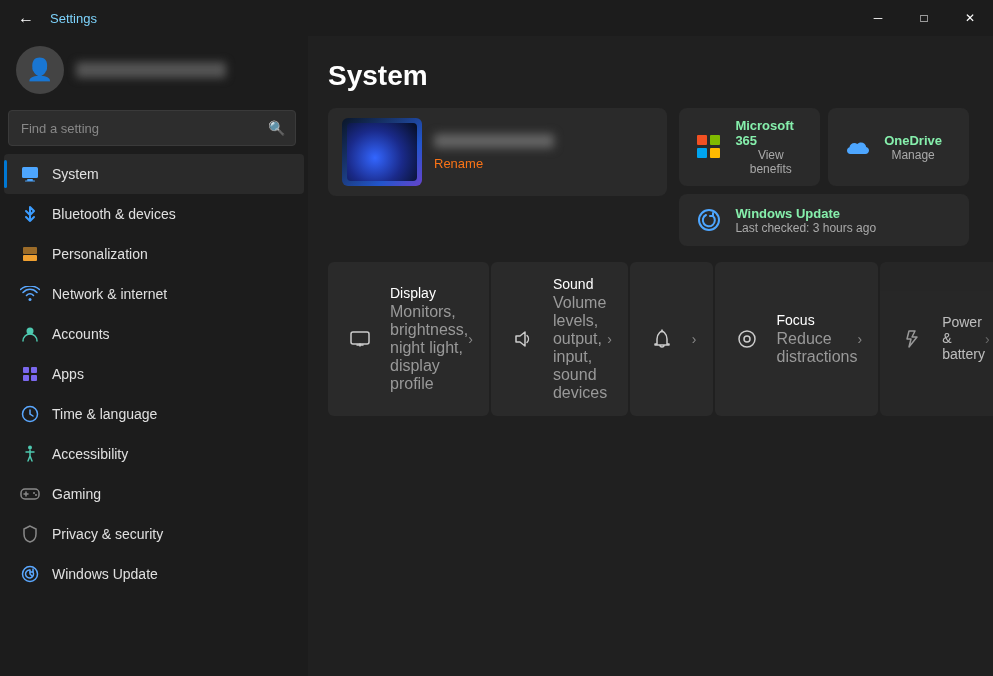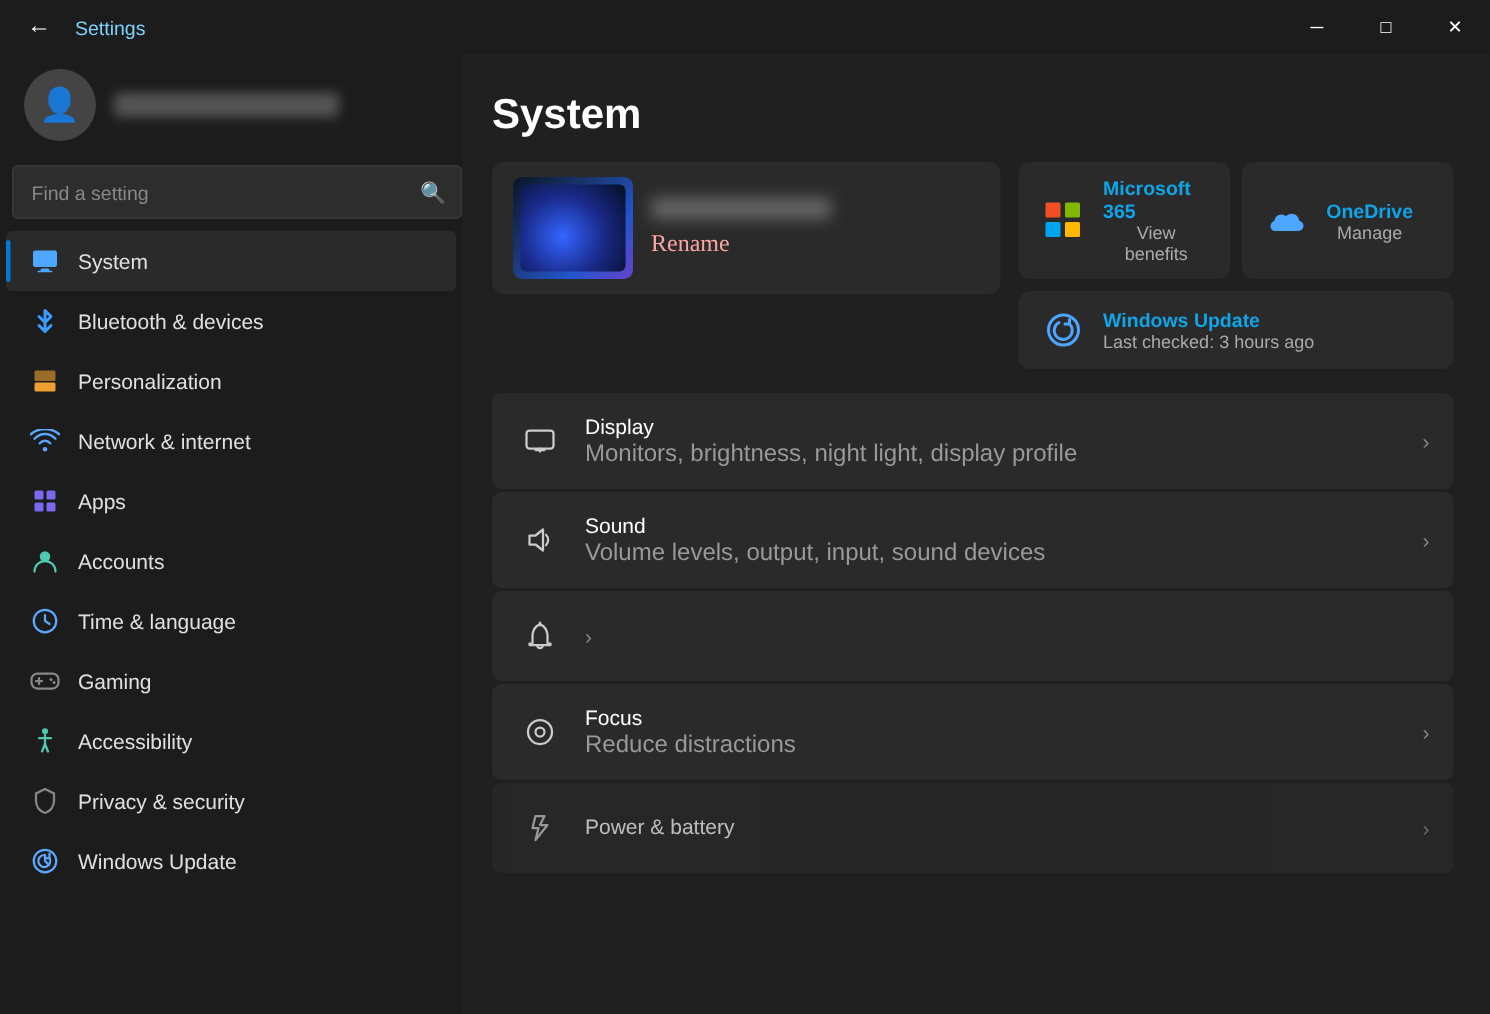--- a/index.html
+++ b/index.html
@@ -102,21 +102,21 @@
     }
     .user-name-blur {
       width: 150px;
       height: 16px;
       background: #555;
       border-radius: 3px;
       filter: blur(4px);
     }
 
     .search-box {
-      margin: 0 0 8px 8px;
+      margin: 0 12px 8px 8px;
       position: relative;
     }
     .search-input {
       width: 100%;
       height: 36px;
       background: #2d2d2d;
       border: 1px solid #3a3a3a;
       border-radius: 4px;
       color: #ccc;
       font-size: 13px;
@@ -232,25 +232,24 @@
     }
     .device-name-blur {
       width: 120px;
       height: 14px;
       background: #666;
       border-radius: 3px;
       filter: blur(5px);
       margin-bottom: 4px;
     }
     .rename-link {
-      color: #fca5a5;
-      font-size: 16px;
+      color: #f97316;
+      font-size: 13px;
       cursor: pointer;
       text-decoration: none;
-      font-family: Liberation Serif, serif;
     }
 
     .side-cards {
       display: flex;
       flex-direction: column;
       gap: 8px;
       min-width: 230px;
     }
     .info-card {
       display: flex;
@@ -265,21 +264,21 @@
       height: 32px;
       display: flex;
       align-items: center;
       justify-content: center;
       font-size: 20px;
       flex-shrink: 0;
     }
     .info-card-text .title {
       font-size: 13px;
       font-weight: 600;
-      color: #0ea5e9;
+      color: #86efac;
     }
     .info-card-text .subtitle {
       font-size: 12px;
       color: #aaa;
       cursor: pointer;
       text-align: center;
     }
 
     
     .ms365-icon {
@@ -303,21 +302,21 @@
 
     
     .winupdate-icon {
       font-size: 20px;
       color: #4da6ff;
     }
 
     
     .settings-list {
       display: flex;
-      flex-direction: column;
+      flex-direction: row;
       gap: 2px;
     }
     .settings-item {
       display: flex;
       align-items: center;
       background: #2a2a2a;
       border-radius: 6px;
       padding: 14px 16px;
       cursor: pointer;
       transition: background 0.15s;
@@ -424,74 +423,74 @@
           <svg width="20" height="16" viewBox="0 0 20 16" fill="none">
             <path d="M10 12a1.5 1.5 0 1 0 0 3 1.5 1.5 0 0 0 0-3z" fill="#5ba8ff"></path>
             <path d="M6.5 9.5C7.5 8.4 8.7 7.8 10 7.8s2.5.6 3.5 1.7" stroke="#5ba8ff" stroke-width="1.6" stroke-linecap="round" fill="none"></path>
             <path d="M3 6.5C4.9 4.5 7.3 3.3 10 3.3s5.1 1.2 7 3.2" stroke="#5ba8ff" stroke-width="1.6" stroke-linecap="round" fill="none"></path>
             <path d="M0.5 3.5C3.2 1.2 6.5 0 10 0s6.8 1.2 9.5 3.5" stroke="#5ba8ff" stroke-width="1.6" stroke-linecap="round" fill="none"></path>
           </svg>
         </span>
         <span>Network &amp; internet</span>
       </li>
 
+      <li class="nav-item">
+        <span class="nav-icon">
+          <svg width="18" height="18" viewBox="0 0 18 18" fill="none">
+            <circle cx="9" cy="6" r="3.5" fill="#4ec9b0"></circle>
+            <path d="M2 16c0-3.9 3.1-7 7-7s7 3.1 7 7" stroke="#4ec9b0" stroke-width="1.5" stroke-linecap="round" fill="none"></path>
+          </svg>
+        </span>
+        <span>Accounts</span>
+      </li>
+
       <li class="nav-item" style="position:relative; overflow: visible;">
         <span class="nav-icon">
           <svg width="18" height="18" viewBox="0 0 18 18" fill="none">
             <rect x="2" y="2" width="6" height="6" rx="1" fill="#7b68ee"></rect>
             <rect x="10" y="2" width="6" height="6" rx="1" fill="#7b68ee"></rect>
             <rect x="2" y="10" width="6" height="6" rx="1" fill="#7b68ee"></rect>
             <rect x="10" y="10" width="6" height="6" rx="1" fill="#7b68ee"></rect>
           </svg>
         </span>
         <span>Apps</span>
 
       </li>
 
       <li class="nav-item">
         <span class="nav-icon">
           <svg width="18" height="18" viewBox="0 0 18 18" fill="none">
-            <circle cx="9" cy="6" r="3.5" fill="#4ec9b0"></circle>
-            <path d="M2 16c0-3.9 3.1-7 7-7s7 3.1 7 7" stroke="#4ec9b0" stroke-width="1.5" stroke-linecap="round" fill="none"></path>
-          </svg>
-        </span>
-        <span>Accounts</span>
-      </li>
-
-      <li class="nav-item">
-        <span class="nav-icon">
-          <svg width="18" height="18" viewBox="0 0 18 18" fill="none">
             <circle cx="9" cy="9" r="7.5" stroke="#5ba8ff" stroke-width="1.5" fill="none"></circle>
             <path d="M9 5v4l3 2" stroke="#5ba8ff" stroke-width="1.5" stroke-linecap="round" fill="none"></path>
           </svg>
         </span>
         <span>Time &amp; language</span>
+      </li>
+
+      <li class="nav-item">
+        <span class="nav-icon">
+          <svg width="16" height="18" viewBox="0 0 16 18" fill="none">
+            <circle cx="8" cy="2.5" r="2" fill="#4ec9b0"></circle>
+            <path d="M8 5v6M8 11l-2 5M8 11l2 5M4 7h8" stroke="#4ec9b0" stroke-width="1.5" stroke-linecap="round"></path>
+          </svg>
+        </span>
+        <span>Accessibility</span>
       </li>
 
       <li class="nav-item">
         <span class="nav-icon">
           <svg width="20" height="16" viewBox="0 0 20 16" fill="none">
             <rect x="1" y="3" width="18" height="10" rx="4" stroke="#888" stroke-width="1.5" fill="none"></rect>
             <line x1="6" y1="6" x2="6" y2="10" stroke="#888" stroke-width="1.5" stroke-linecap="round"></line>
             <line x1="4" y1="8" x2="8" y2="8" stroke="#888" stroke-width="1.5" stroke-linecap="round"></line>
             <circle cx="14" cy="7" r="1" fill="#888"></circle>
             <circle cx="16" cy="9" r="1" fill="#888"></circle>
           </svg>
         </span>
         <span>Gaming</span>
-      </li>
-
-      <li class="nav-item">
-        <span class="nav-icon">
-          <svg width="16" height="18" viewBox="0 0 16 18" fill="none">
-            <circle cx="8" cy="2.5" r="2" fill="#4ec9b0"></circle>
-            <path d="M8 5v6M8 11l-2 5M8 11l2 5M4 7h8" stroke="#4ec9b0" stroke-width="1.5" stroke-linecap="round"></path>
-          </svg>
-        </span>
-        <span>Accessibility</span>
       </li>
 
       <li class="nav-item">
         <span class="nav-icon">
           <svg width="16" height="18" viewBox="0 0 16 18" fill="none">
             <path d="M8 1L2 4v5c0 4 2.7 7 6 8 3.3-1 6-4 6-8V4L8 1z" stroke="#888" stroke-width="1.5" fill="none"></path>
           </svg>
         </span>
         <span>Privacy &amp; security</span>
       </li>

